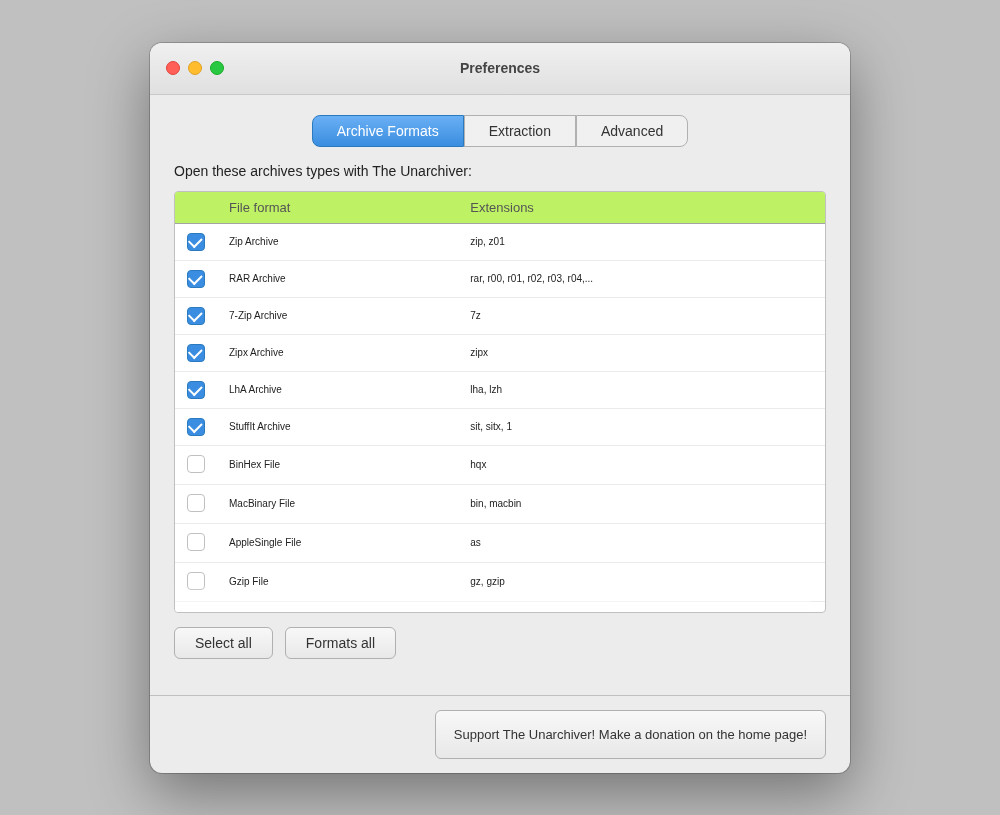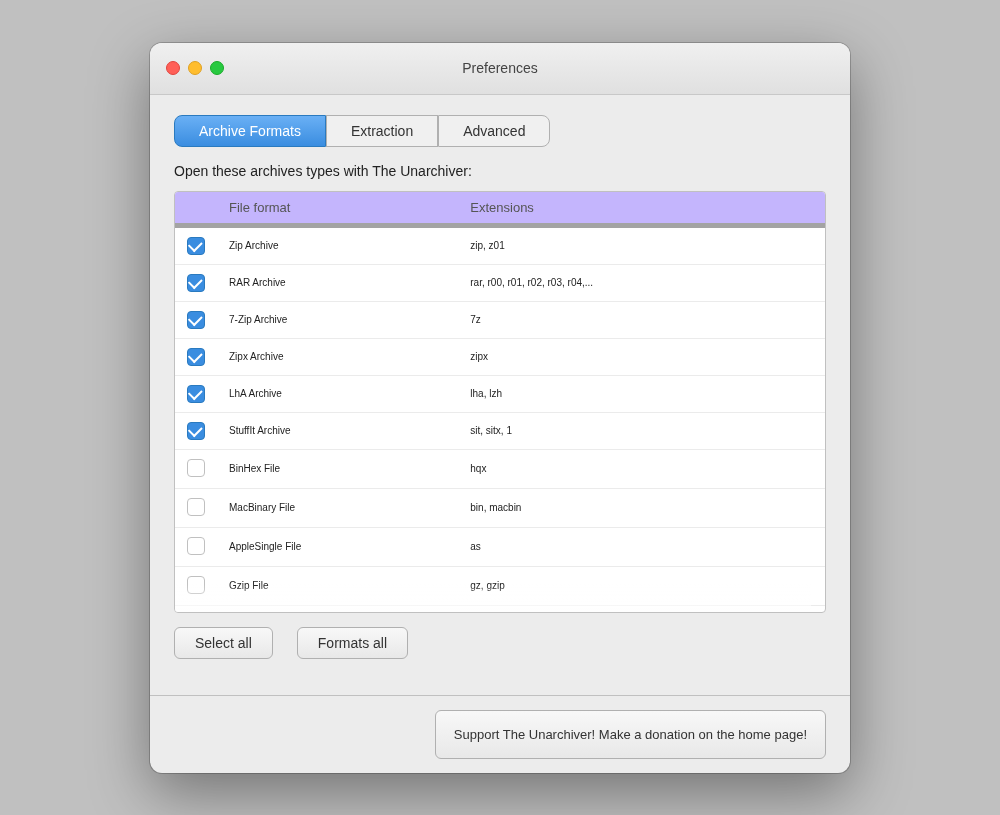--- a/index.html
+++ b/index.html
@@ -46,30 +46,30 @@
       border-radius: 50%;
     }
 
     .tl-close { background: #ff5f57; border: 1px solid #e0443e; }
     .tl-min { background: #ffbd2e; border: 1px solid #dfa123; }
     .tl-max { background: #28c940; border: 1px solid #1aab29; }
 
     .window-title {
       font-size: 14px;
       color: #444;
-      font-weight: 400;
+      font-weight: 700;
     }
 
     .content {
       padding: 20px 24px;
     }
 
     .tabs {
       display: flex;
-      justify-content: flex-start;
+      justify-content: center;
       gap: 0;
       margin-bottom: 16px;
     }
 
     .tab {
       padding: 7px 24px;
       font-size: 14px;
       font-weight: 500;
       border: 1px solid #b0b0b0;
       background: #f0f0f0;
@@ -121,22 +121,22 @@
       border-radius: 7px;
       border: 2px solid #f0f0f0;
     }
 
     table {
       width: 100%;
       border-collapse: collapse;
     }
 
     thead tr {
-      background: #c4b5fd;
-      border-bottom: 5px solid #a3a3a3;
+      background: #bef264;
+      border-bottom: 1px solid #a3a3a3;
       margin-top: 32px;
     }
 
     thead th {
       padding: 8px 12px;
       font-size: 13px;
       font-weight: 500;
       color: #555;
       text-align: left;
     }
@@ -195,21 +195,21 @@
       bottom: 0;
       left: 0;
       right: 14px;
       height: 28px;
       background: linear-gradient(to bottom, rgba(255,255,255,0), rgba(255,255,255,0.8));
       pointer-events: none;
     }
 
     .bottom-buttons {
       display: flex;
-      gap: 24px;
+      gap: 12px;
       margin-top: 14px;
       margin-bottom: 16px;
     }
 
     .btn {
       padding: 7px 20px;
       font-size: 14px;
       border: 1px solid #b0b0b0;
       border-radius: 6px;
       background: linear-gradient(to bottom, #f8f8f8, #e8e8e8);

